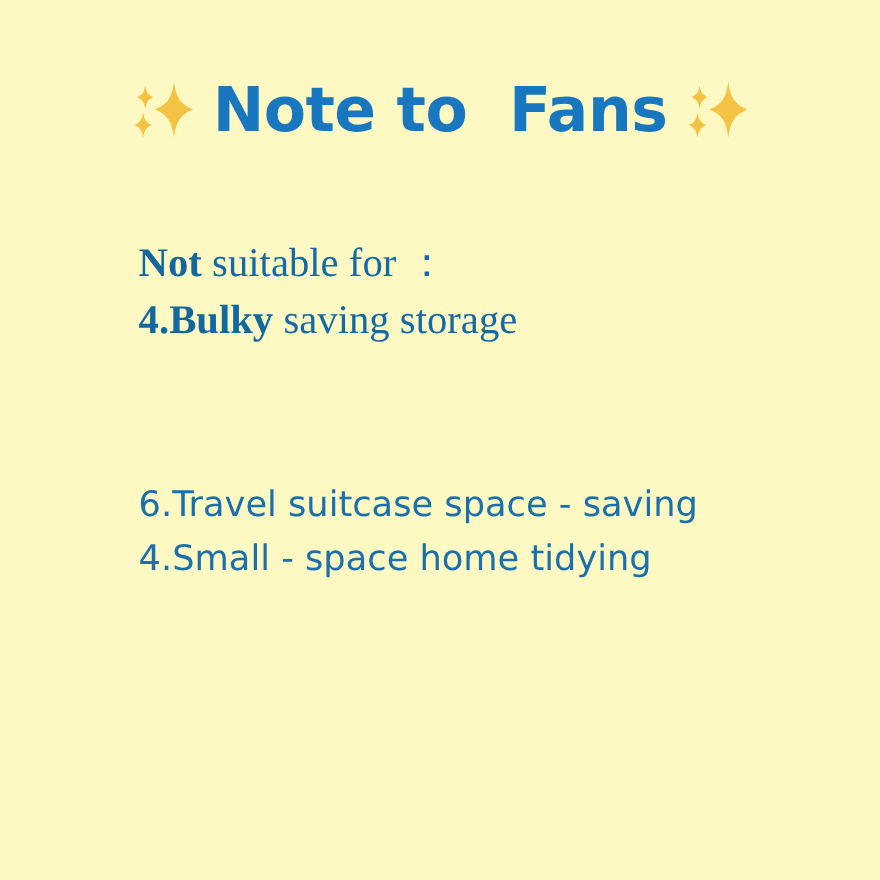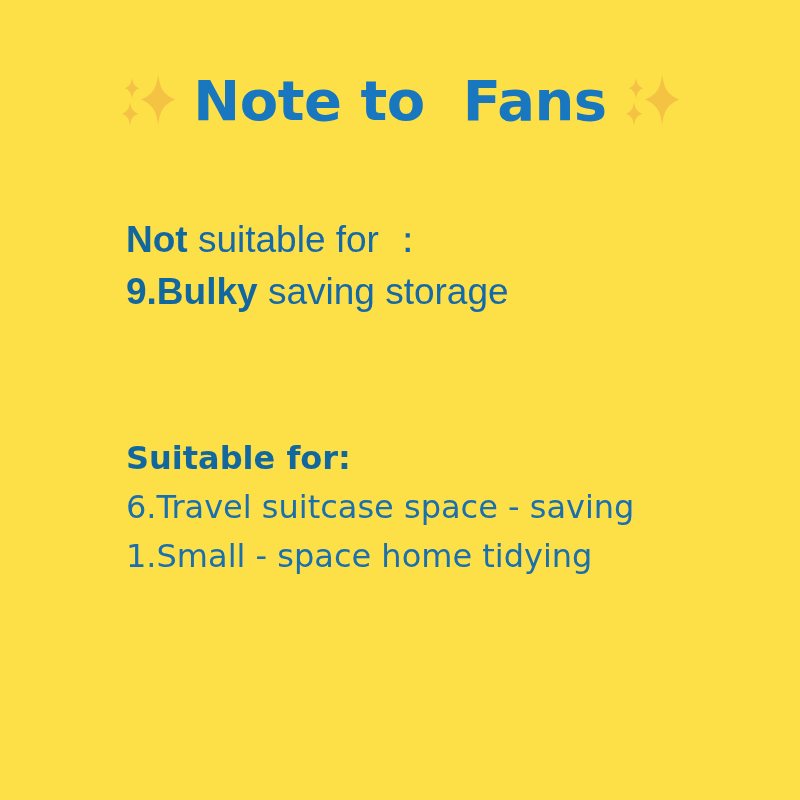--- a/index.html
+++ b/index.html
@@ -11,21 +11,21 @@
     height: 800px;
     background: #ffffff;
     font-family: "Liberation Sans", sans-serif;
     overflow: hidden;
   }
 
   .poster {
     position: relative;
     width: 800px;
     height: 800px;
-    background: #fde047;
+    background: #fef9c3;
     box-sizing: border-box;
   }
 
   
   .title-row {
     position: absolute;
     top: 58px;
     left: 0;
     width: 800px;
     height: 86px;
@@ -58,21 +58,21 @@
     width: 640px;
   }
   .block-suitable {
     position: absolute;
     left: 126px;
     top: 434px;
     width: 640px;
   }
 
   .line-lg {
-    font-family: Liberation Sans, sans-serif;
+    font-family: Liberation Serif, serif;
     font-size: 37px;
     line-height: 52px;
     color: #1569A8;
     white-space: pre;
     font-weight: 400;
   }
   .line-md {
     font-family: "DejaVu Sans", sans-serif;
     font-size: 32px;
     line-height: 49px;
@@ -118,30 +118,29 @@
       </svg>
     </span>
 
   </div>
 
   <div class="block-not">
 
     <div class="line-lg"><span class="b">Not</span><span> suitable for ：</span></div>
 
 
-    <div class="line-lg"><span class="b">9.Bulky</span><span> saving storage</span></div>
+    <div class="line-lg"><span class="b">4.Bulky</span><span> saving storage</span></div>
 
   </div>
 
   <div class="block-suitable">
 
-    <div class="hd">Suitable for:</div>
 
     <div class="line-md">6.Travel suitcase space - saving</div>
 
 
 
-    <div class="line-md">1.Small - space home tidying</div>
+    <div class="line-md">4.Small - space home tidying</div>
 
 
   </div>
 
 </div>
 
 </body></html>

